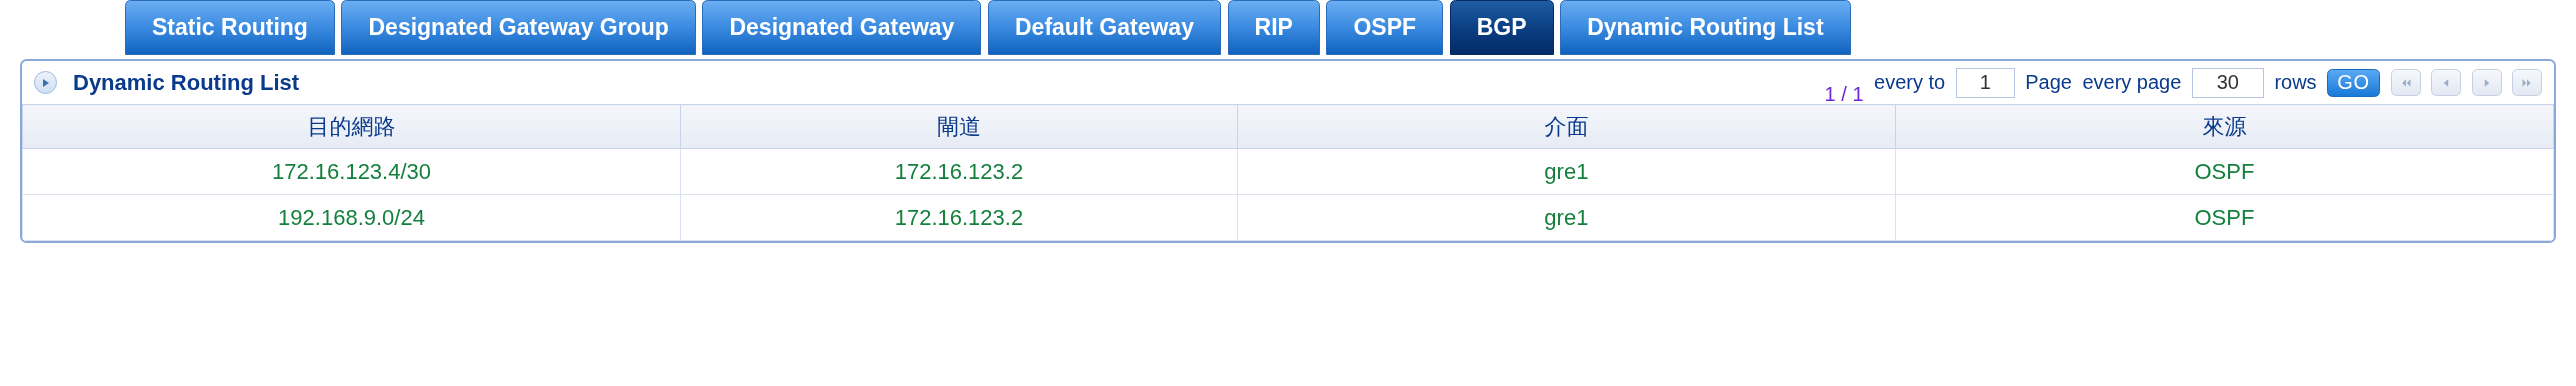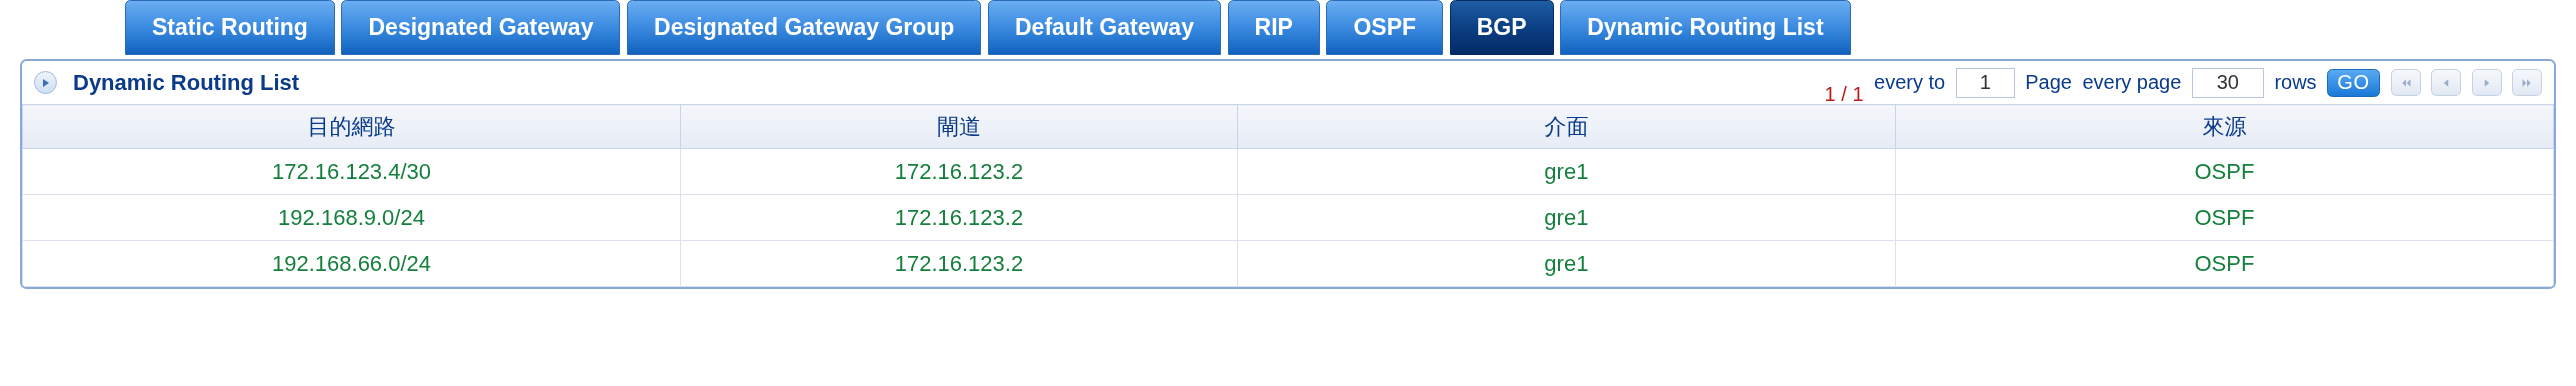--- a/index.html
+++ b/index.html
@@ -74,21 +74,21 @@
   .expand-icon svg { width: 10px; height: 10px; }
   .panel-title { font-weight: bold; }
   .spacer { flex: 1; }
   .pager {
     display: flex;
     align-items: center;
     gap: 10.5px;
     font-size: 20px;
     color: #0a3a8a;
   }
-  .pager .count { color: #b91c1c; margin-top: 23px; }
+  .pager .count { color: #6d28d9; margin-top: 23px; }
   .pager input {
     height: 30px;
     border: 1.3px solid #b7c5e0;
     text-align: center;
     font-size: 20px;
     color: #333;
     box-sizing: border-box;
   }
   .pager input.jump { width: 59px; }
   .pager input.rows { width: 72px; }
@@ -143,22 +143,22 @@
   col.c-if   { width: 26%; }
   col.c-src  { width: 26%; }
 </style>
 </head>
 <body>
 
 <div class="wrap">
 
   <div class="tab-bar" id="tab-bar">
       <div class="tab">Static Routing</div>
+      <div class="tab">Designated Gateway Group</div>
       <div class="tab">Designated Gateway</div>
-      <div class="tab">Designated Gateway Group</div>
       <div class="tab">Default Gateway</div>
       <div class="tab">RIP</div>
       <div class="tab">OSPF</div>
       <div class="tab active">BGP</div>
       <div class="tab">Dynamic Routing List</div>
     </div>
 
   <div class="panel">
     <div class="panel-header">
       <span class="expand-icon">
@@ -223,23 +223,17 @@
             <td>172.16.123.2</td>
             <td>gre1</td>
             <td>OSPF</td>
           </tr>
           <tr>
             <td>192.168.9.0/24</td>
             <td>172.16.123.2</td>
             <td>gre1</td>
             <td>OSPF</td>
           </tr>
-          <tr>
-            <td>192.168.66.0/24</td>
-            <td>172.16.123.2</td>
-            <td>gre1</td>
-            <td>OSPF</td>
-          </tr>
         </tbody>
     </table>
   </div>
 </div>
 
 
 </body></html>

